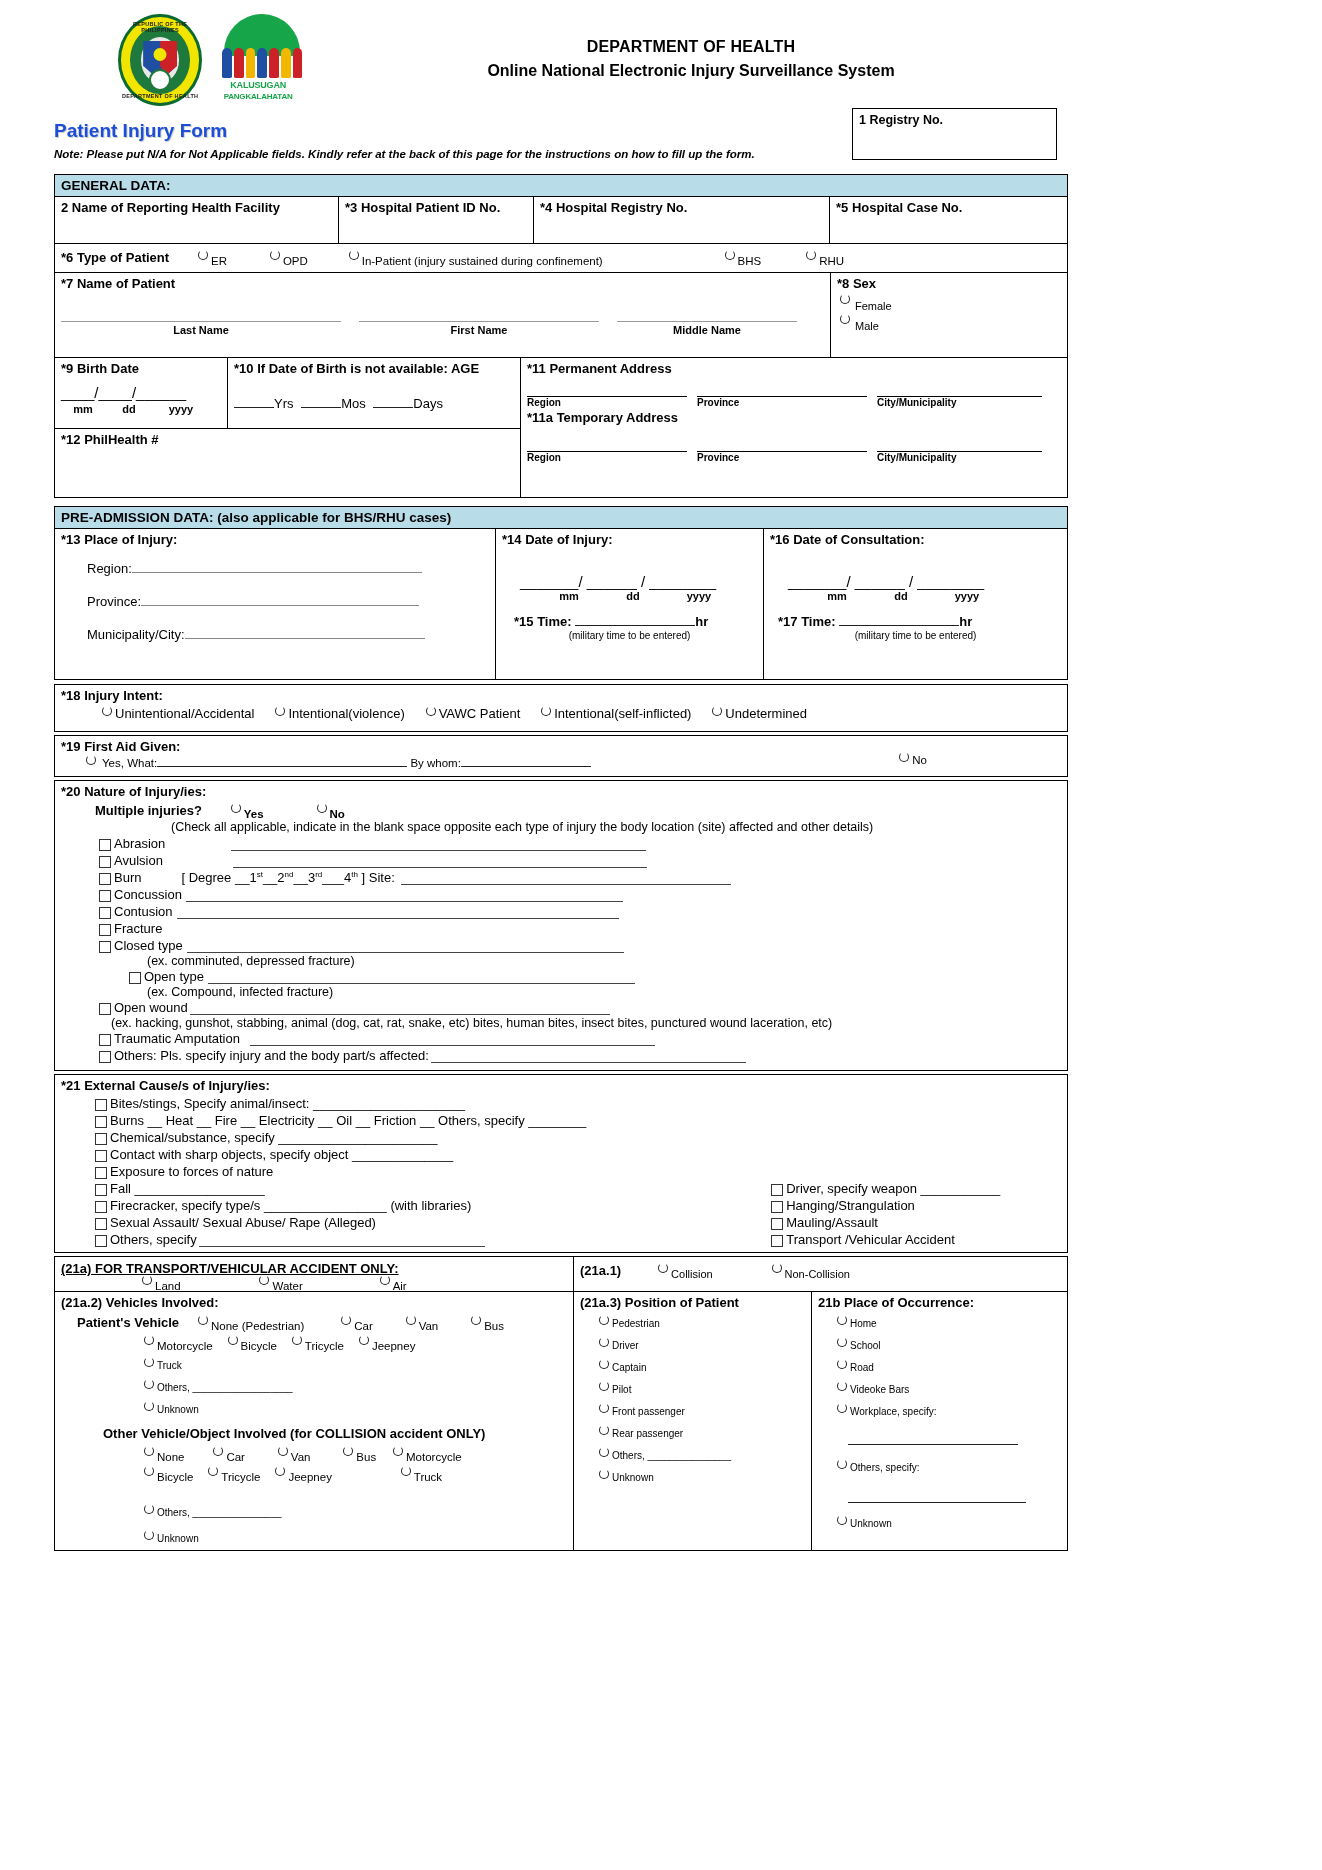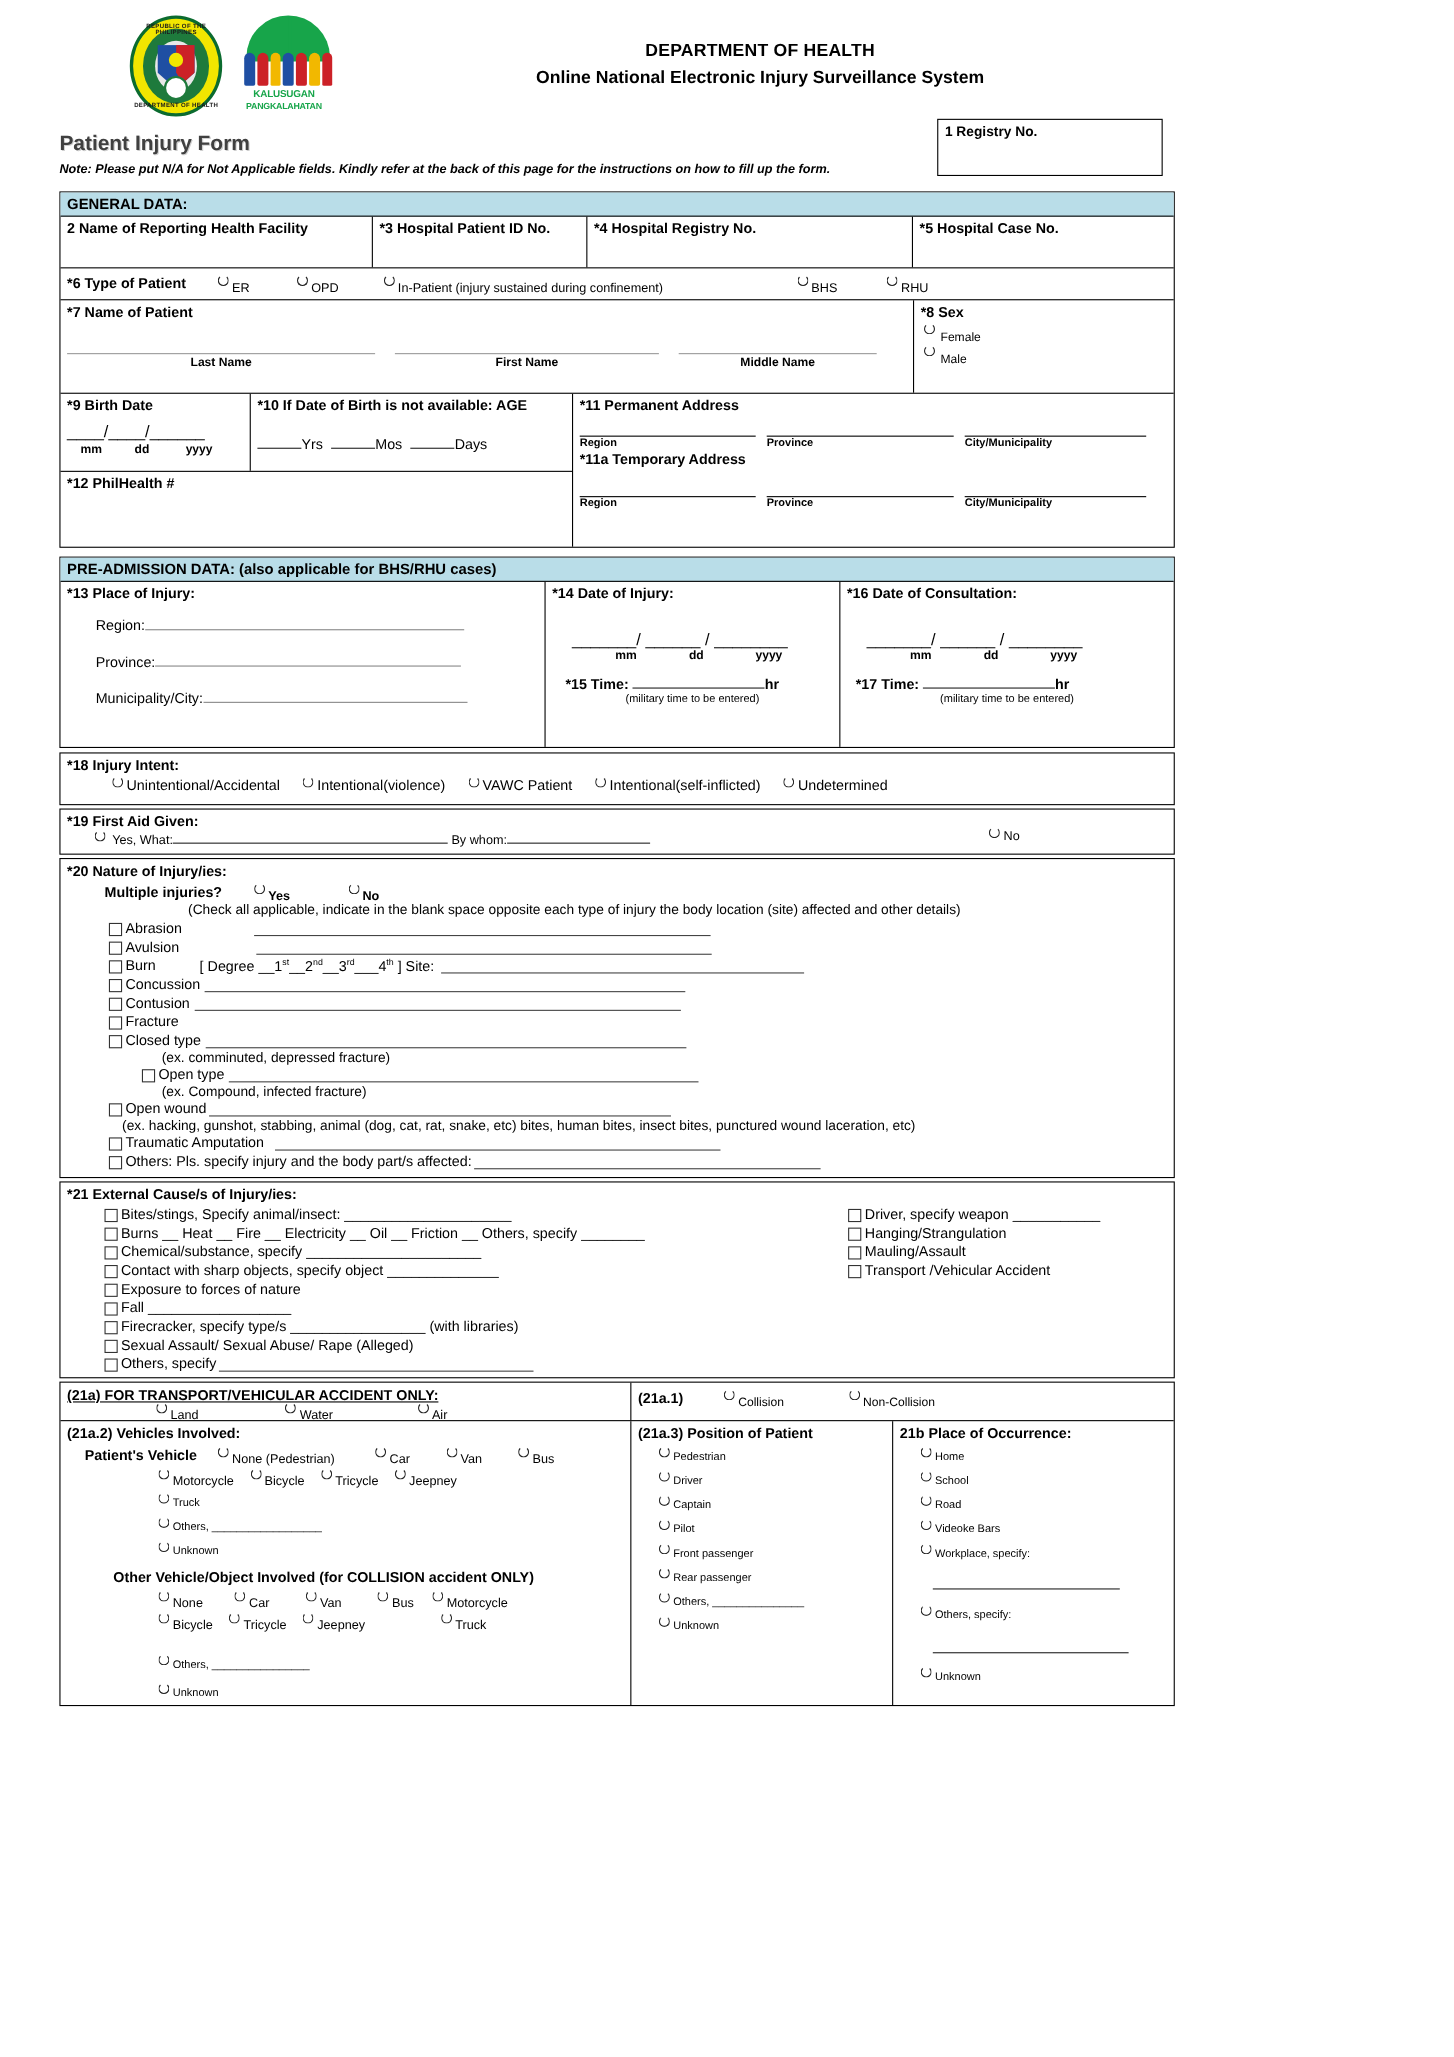--- a/index.html
+++ b/index.html
@@ -43,21 +43,21 @@
   .kal-people i { display:block; width:11px; height:30px; border-radius:6px 6px 2px 2px; }
   .kal-txt1, .kal-txt2 { position:absolute; left:0; right:0; text-align:center;
               font-size:9px; font-weight:bold; color:#17a54a; letter-spacing:-.2px;}
   .kal-txt1 { top:66px; } .kal-txt2 { top:78px; font-size:8px; }
 
   .hdr-titles { flex:1; text-align:center; padding-top:24px; padding-right:240px; }
   .hdr-titles .t1 { font-weight:bold; font-size:16px; letter-spacing:.2px; }
   .hdr-titles .t2 { font-weight:bold; font-size:16px; margin-top:6px; }
 
   .titlerow { position:relative; margin-top:10px; padding-left:54px; }
-  .form-title { font-size:19px; font-weight:bold; color:#404040;
+  .form-title { font-size:19px; font-weight:bold; color:#1d4ed8;
                 text-shadow:1px 1px 0 #cfcfcf; }
   .note { font-style:italic; font-weight:bold; font-size:11.5px; margin-top:6px; }
   .regbox { position:absolute; right:265px; top:-12px; width:205px; height:52px;
             border:1.5px solid #000; font-size:12.5px; font-weight:bold; padding:4px 6px; }
 
   
   .frame { margin:14px 0 0 54px; width:1014px; border:1.5px solid #000; }
   .band { background:#b9dde8; font-weight:bold; font-size:13.5px; padding:3px 6px;
           border-bottom:1.5px solid #000; }
   .row { display:flex; border-bottom:1.5px solid #000; }
@@ -87,21 +87,21 @@
   .namelines .cap { font-size:11px; font-weight:bold; margin-top:2px; }
 
   .datefield { font-size:15px; letter-spacing:0; }
   .dcaps { display:flex; font-size:11px; font-weight:bold; }
 
   
   .ckrow { display:flex; align-items:flex-end; font-size:13px; padding:1px 0; }
   .ckrow .txt { white-space:nowrap; }
   .ckrow .fill { flex:1; border-bottom:1.2px solid #444; height:13px; margin-left:6px; }
 
-  .two { display:flex; }
+  .two { display:flex;align-items:flex-end; }
   .colL { width:calc(100% - 300px); }
   .colR { width:300px; }
 
   .radlist .ri { display:inline-block; margin-right:14px; white-space:nowrap; }
   sup { font-size:8px; }
 </style>
 </head>
 <body>
 
 <div class="page">

